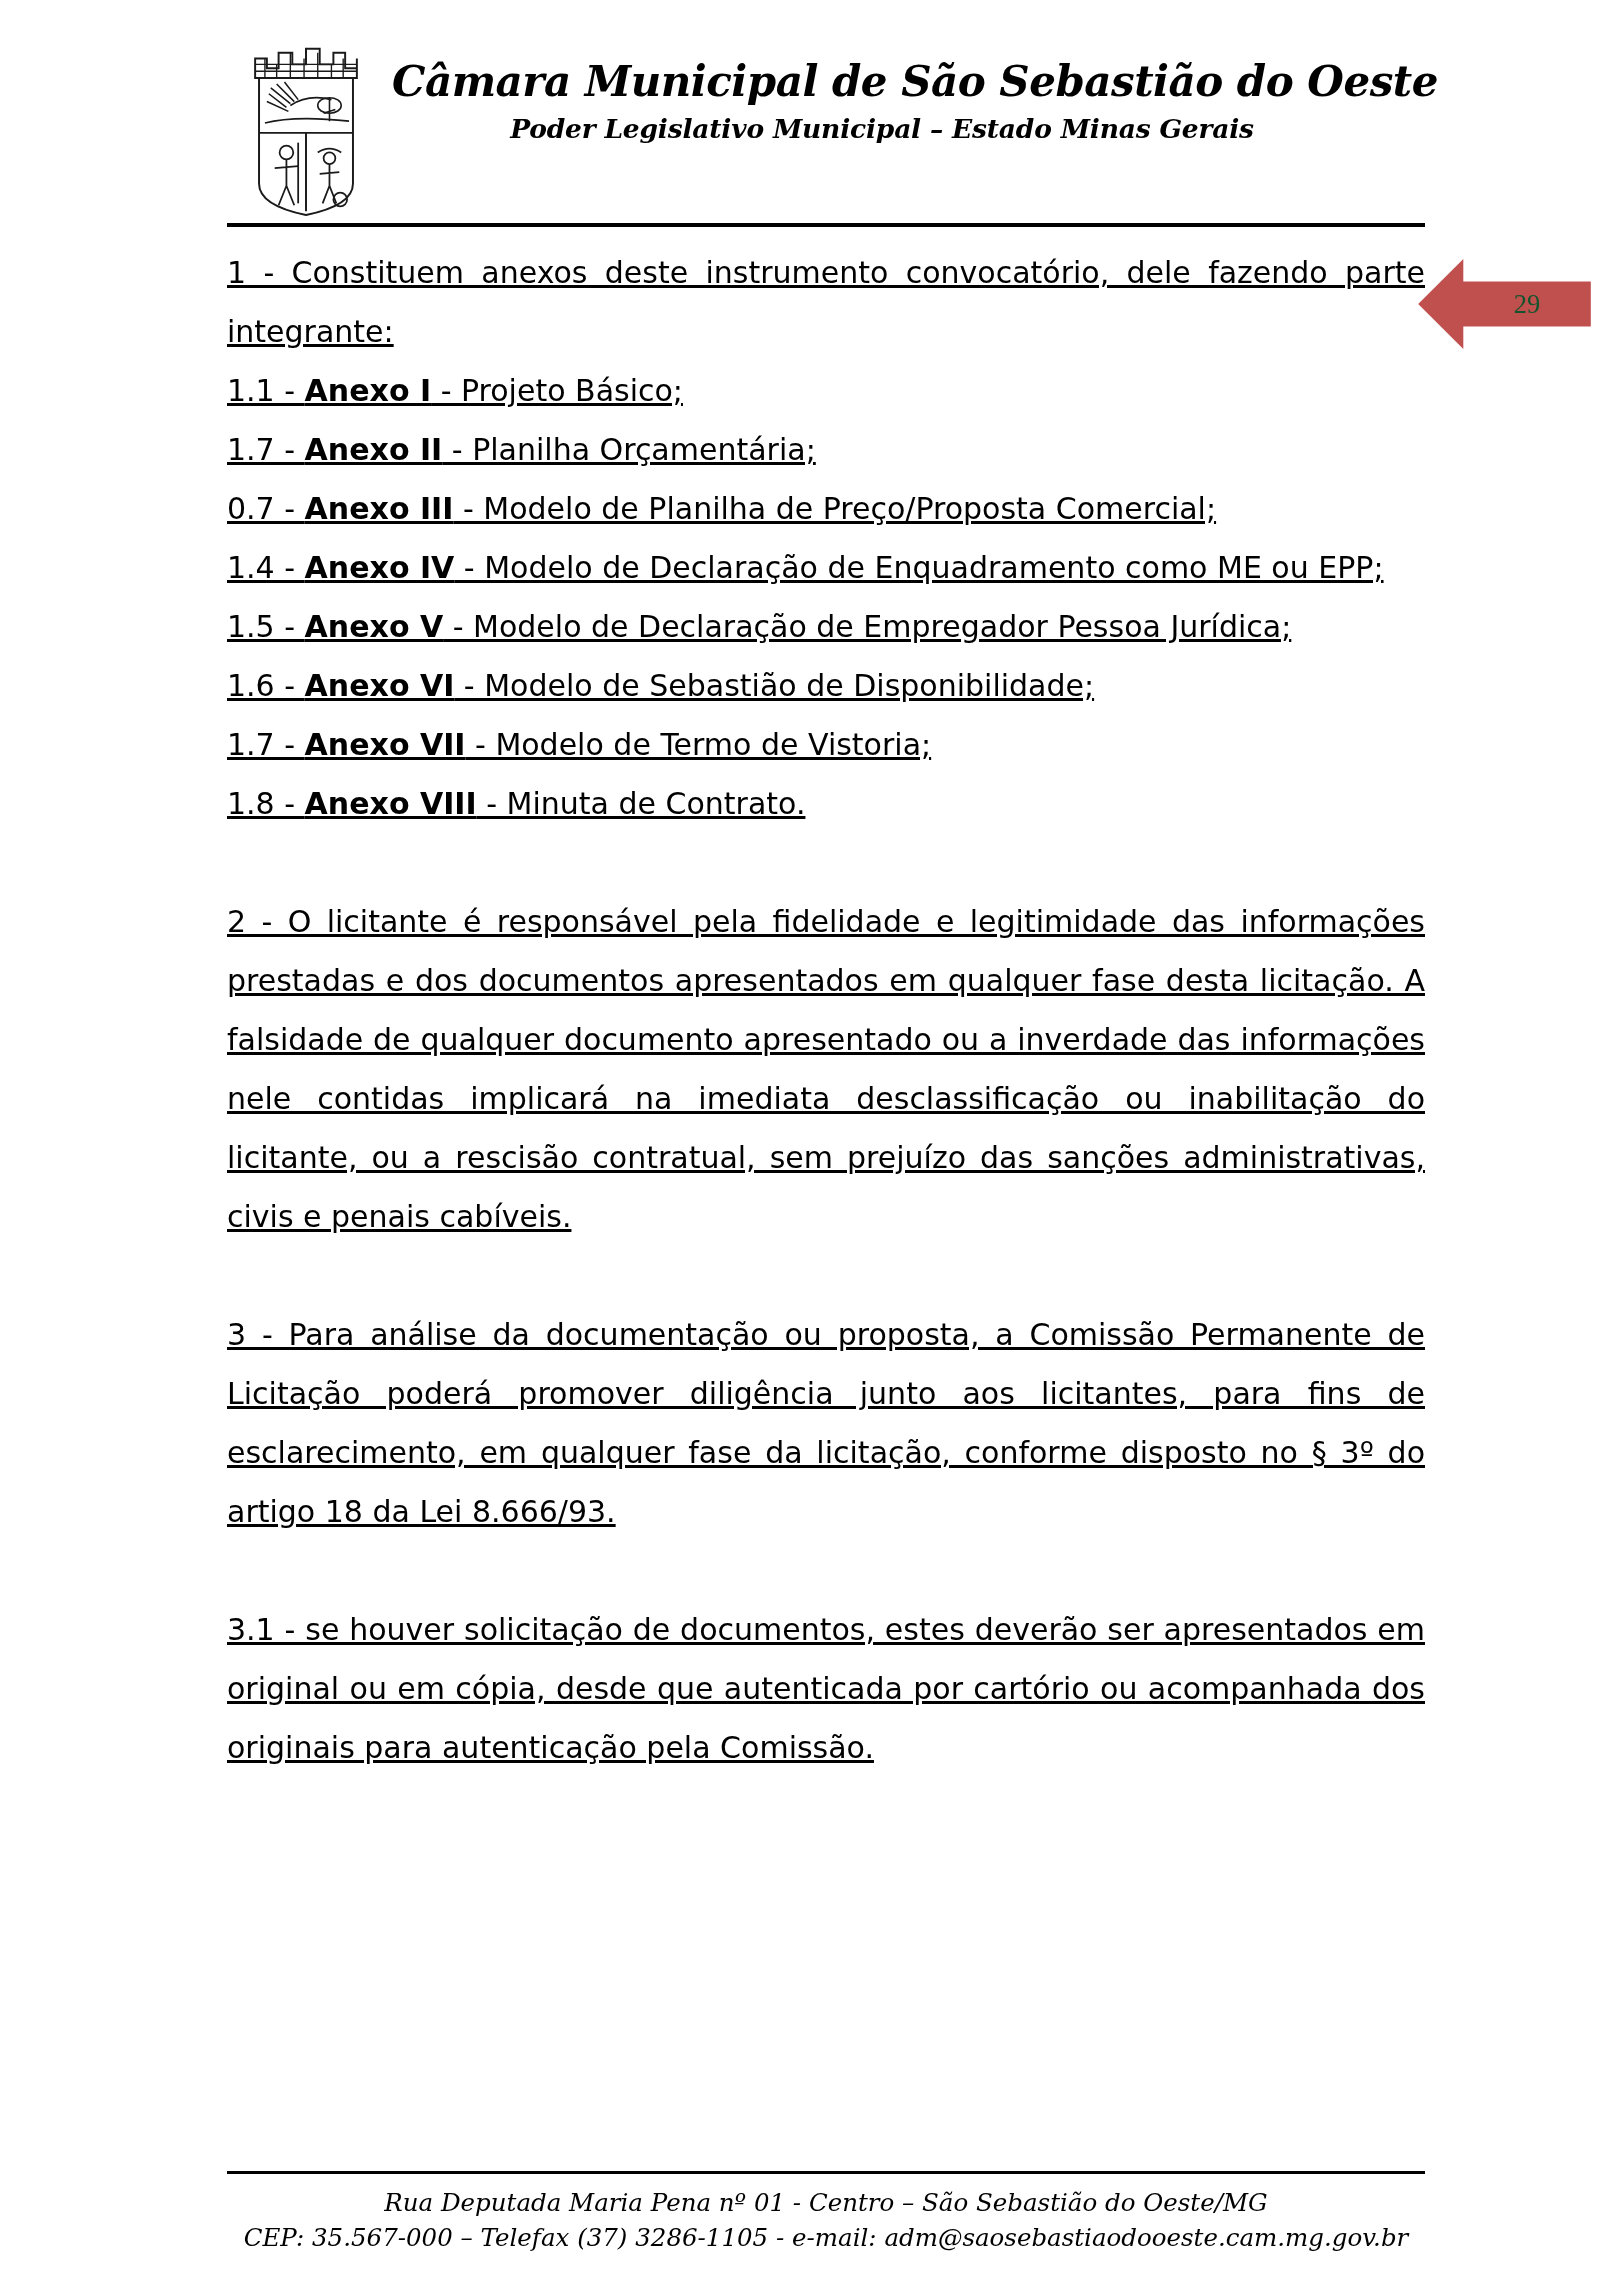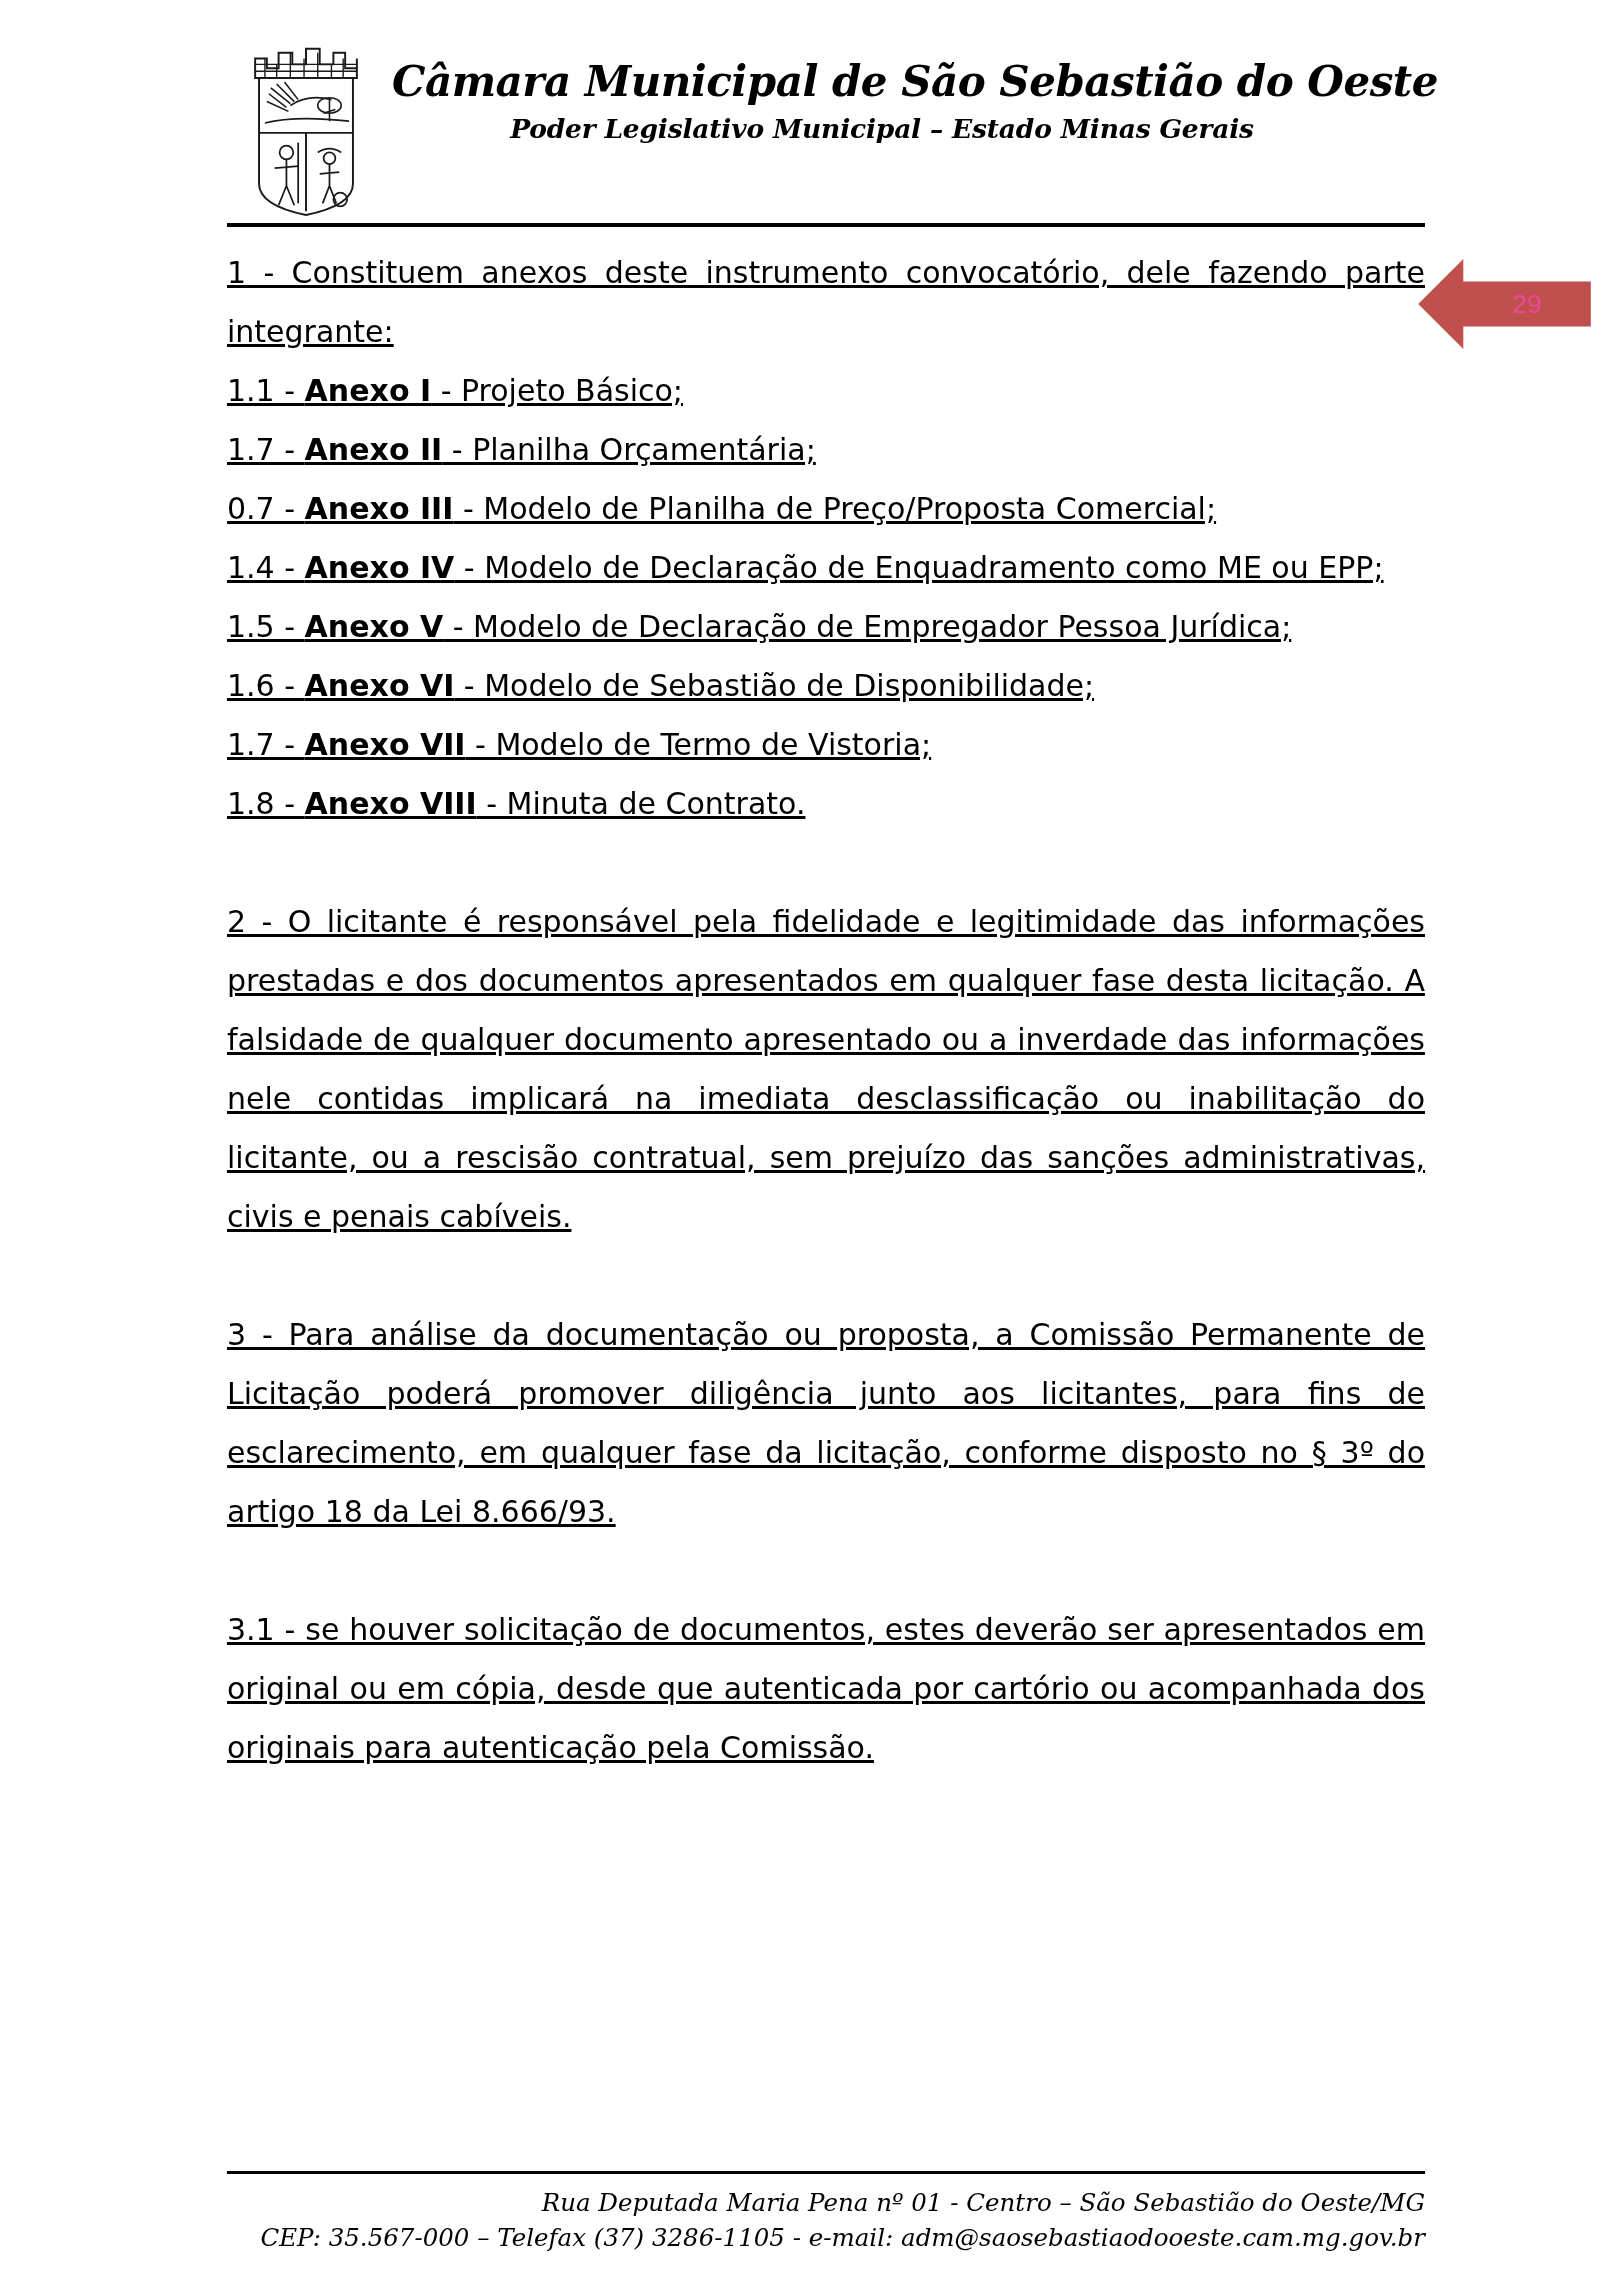--- a/index.html
+++ b/index.html
@@ -92,22 +92,22 @@
     position: absolute;
     left: 0;
     top: 0;
     width: 173px;
     height: 102px;
     display: flex;
     align-items: center;
     justify-content: center;
     padding-left: 45px;
     box-sizing: border-box;
-    color: #ec4899;
-    font-family: Liberation Sans, sans-serif;
+    color: #14532d;
+    font-family: Liberation Serif, serif;
     font-size: 26.5px;
     line-height: 1;
   }
 
   
   .content {
     position: absolute;
     left: 227px;
     top: 243px;
     width: 1198px;
@@ -126,21 +126,21 @@
   }
   p.para b { font-weight: bold; }
   .gap { height: 59px; }
 
   
   .footer {
     position: absolute;
     left: 227px;
     top: 2171px;
     width: 1198px;
-    text-align: right;
+    text-align: center;
   }
   .footer-rule {
     width: 1198px;
     height: 2.9px;
     background: #000000;
     margin-bottom: 10.8px;
   }
   .footer-line {
     font-family: "DejaVu Serif", serif;
     font-style: italic;

